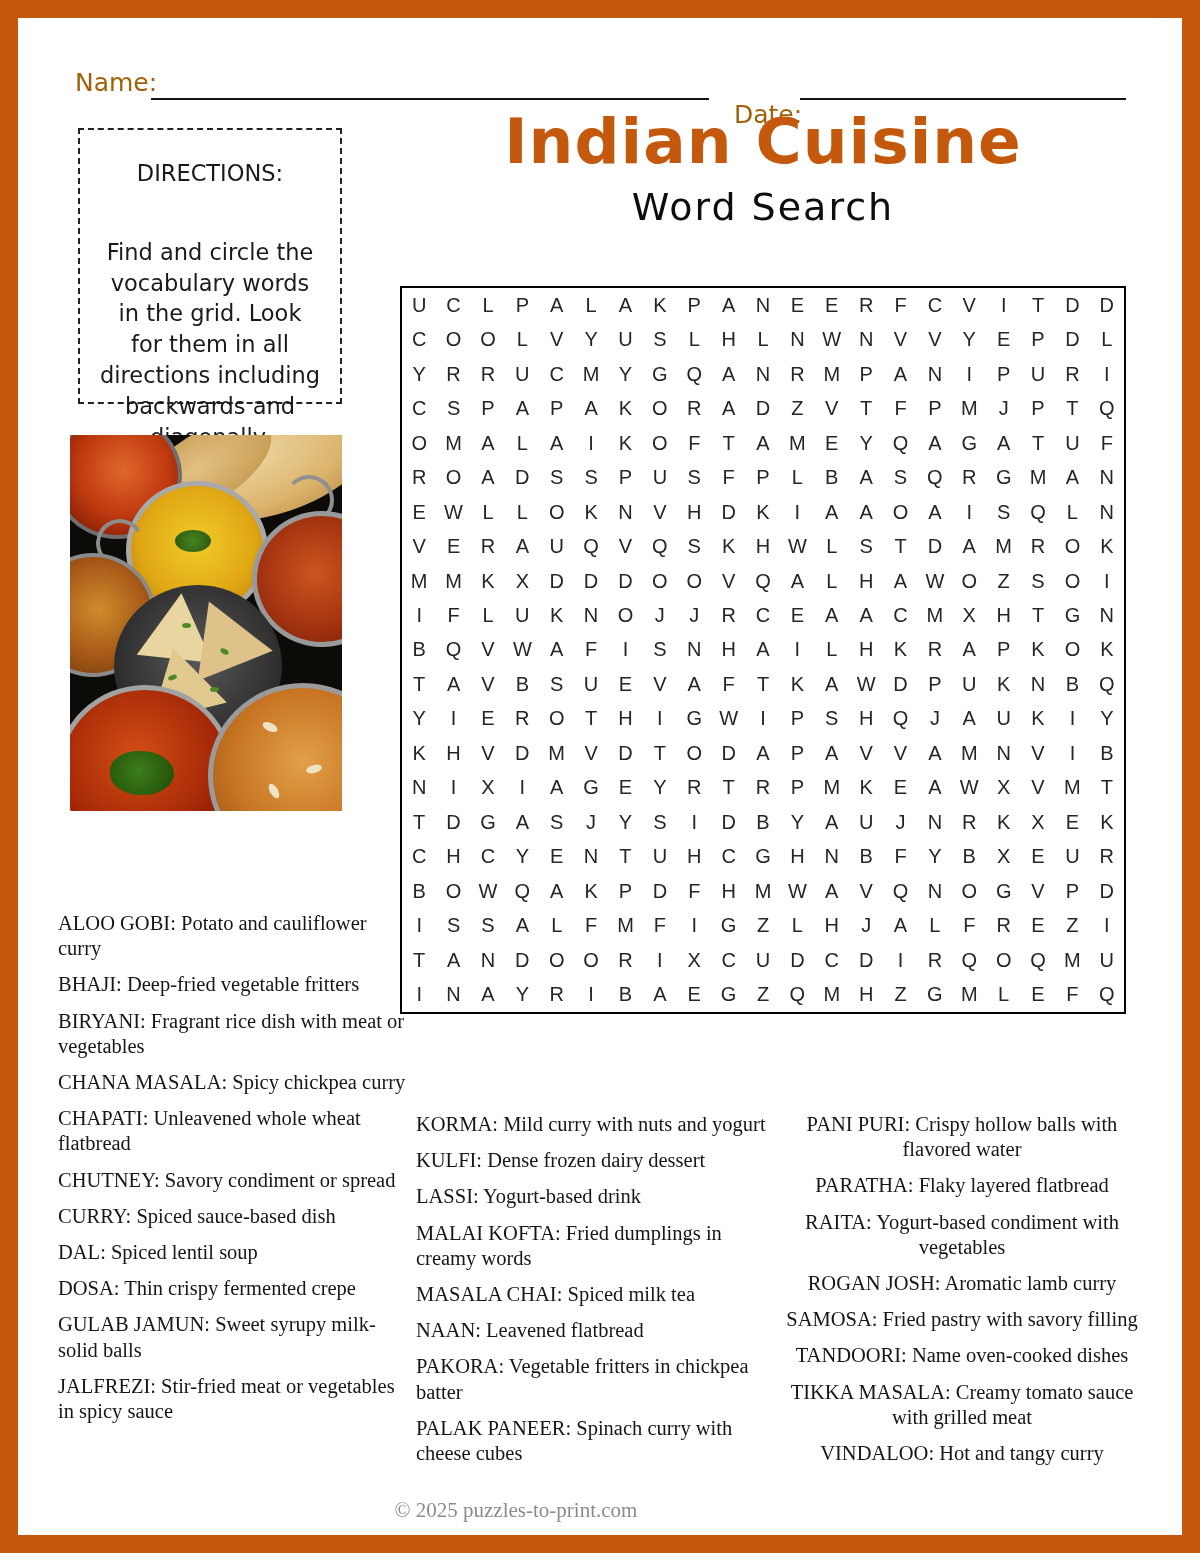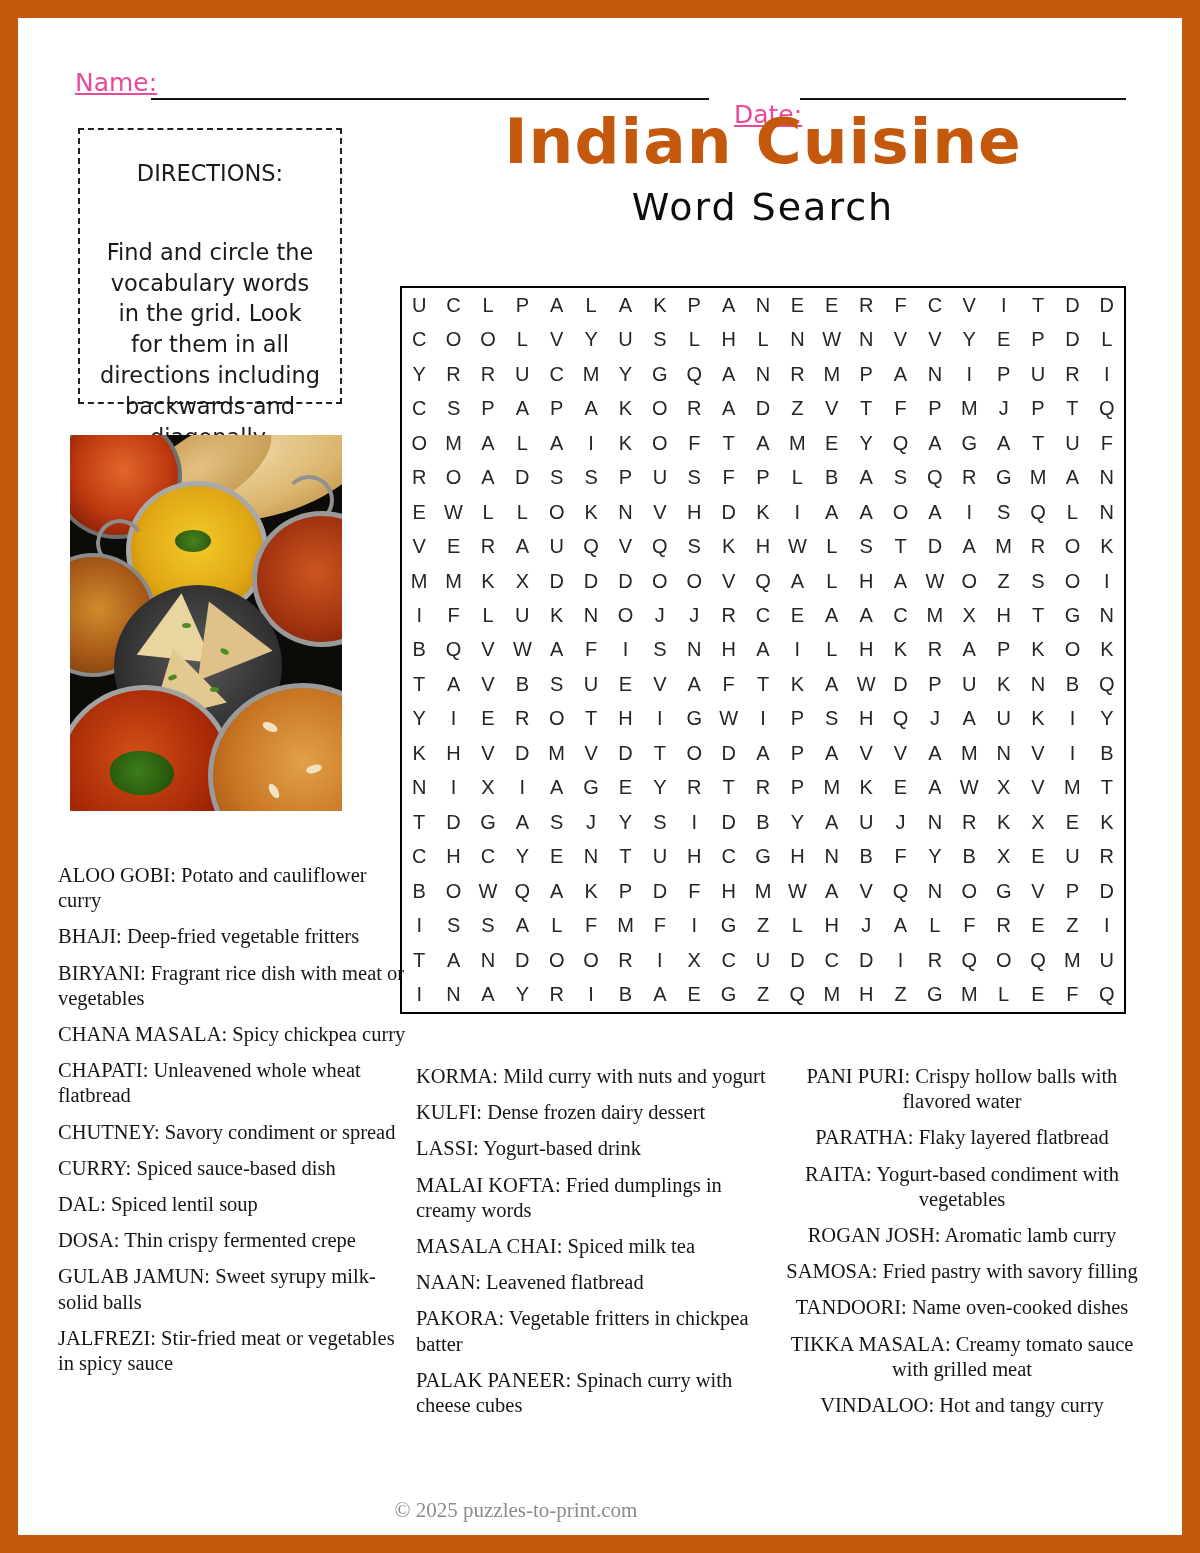--- a/index.html
+++ b/index.html
@@ -12,21 +12,21 @@
     width:1200px;height:1553px;
     box-sizing:border-box;
     border:18px solid var(--orange);
     background:#ffffff;
     font-family:"DejaVu Sans", sans-serif;
     overflow:hidden;
   }
   
   .hdr-label{
     position:absolute;top:50px;
-    font-size:25px;color:#ec4899;text-decoration:underline;
+    font-size:25px;color:#a16207;
   }
   .hdr-line{
     position:absolute;top:80px;height:2px;background:#111;
   }
   #name-label{left:57px;}
   #name-line{left:133px;width:558px;}
   #date-label{left:716px;margin-top:32px;}
   #date-line{left:782px;width:326px;}
   
   .directions{
@@ -110,20 +110,21 @@
   .a2{left:236px;top:330px;transform:rotate(-15deg);}
   .a3{left:196px;top:352px;transform:rotate(60deg);}
   .handle{border:4px solid #9c9c9c;border-radius:50%;background:transparent;}
   .h1{left:26px;top:84px;width:40px;height:40px;border-color:#8d8d8d transparent transparent #8d8d8d;transform:rotate(12deg);}
   .h2{left:214px;top:40px;width:42px;height:42px;border-color:#909090 #909090 transparent transparent;}
   
   .wl{
     position:absolute;
     font-family:"Liberation Serif", serif;
     color:#161616;
+    margin-top:48px;
   }
   .wl p{margin:0 0 11px 0;font-size:20.5px;line-height:1.23;}
   #wl-left{left:40px;top:845px;width:348px;}
   #wl-middle{left:398px;top:1046px;width:366px;}
   #wl-right{left:768px;top:1046px;width:352px;text-align:center;}
   
   .footer{
     position:absolute;left:0;top:1480px;width:996px;
     text-align:center;
     font-family:"Liberation Serif", serif;

